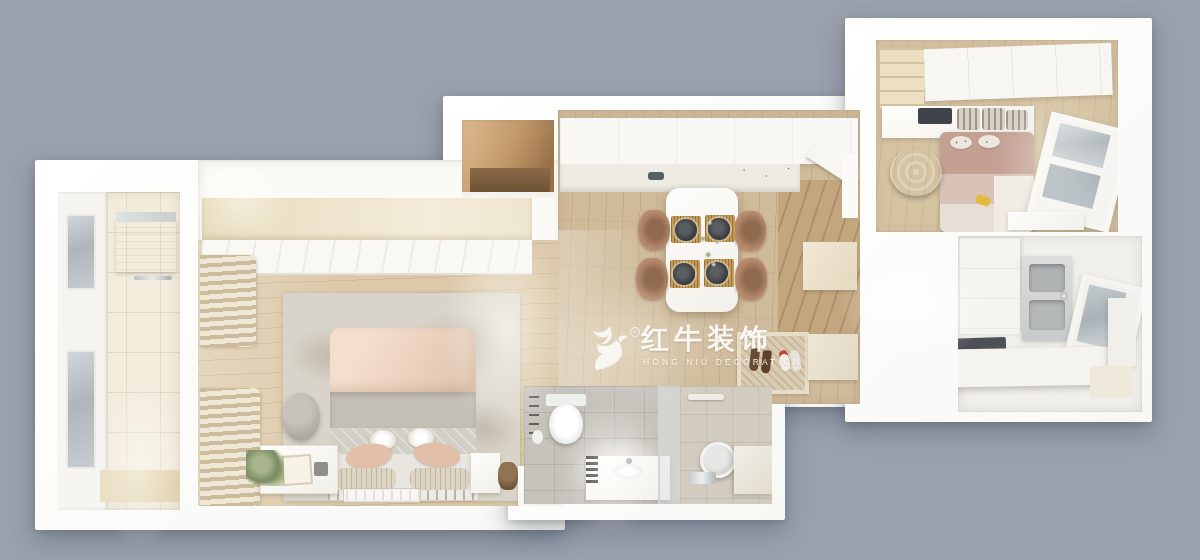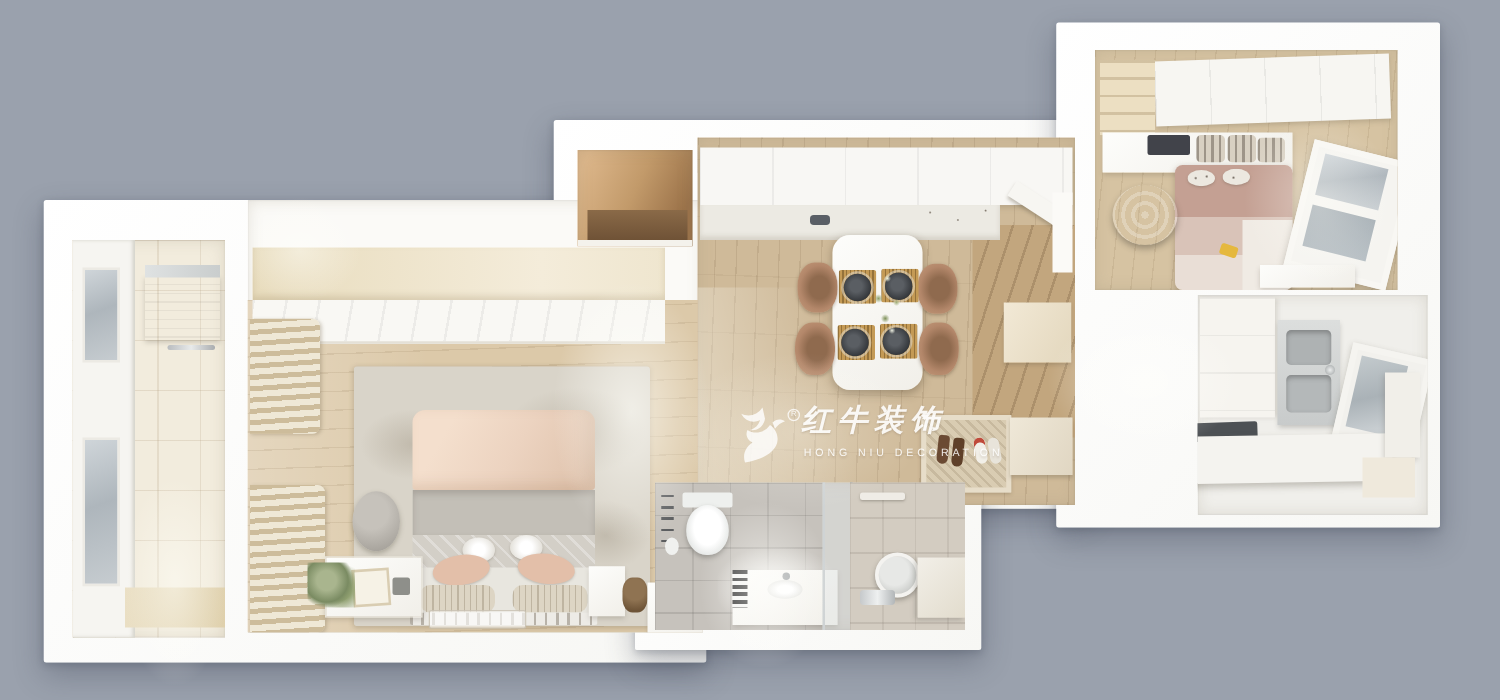--- a/index.html
+++ b/index.html
@@ -22,21 +22,21 @@
   .placemat{background-color:#c49a55;background-image:repeating-linear-gradient(90deg,rgba(60,40,10,.35) 0 1px,transparent 1px 3px);border-radius:2px;}
   .light-overlay{position:absolute;inset:0;pointer-events:none;background:
     radial-gradient(90px 150px at 505px 330px,rgba(255,255,250,.62),transparent 70%),
     radial-gradient(75px 95px at 612px 468px,rgba(255,255,252,.55),transparent 70%),
     radial-gradient(60px 120px at 140px 465px,rgba(255,255,248,.5),transparent 70%),
     radial-gradient(140px 90px at 640px 345px,rgba(255,255,248,.28),transparent 70%),
     radial-gradient(85px 100px at 1055px 160px,rgba(255,255,250,.4),transparent 70%),
     radial-gradient(110px 80px at 915px 305px,rgba(255,255,252,.5),transparent 70%),
     radial-gradient(70px 60px at 240px 200px,rgba(255,255,250,.45),transparent 70%);}
   .watermark{position:absolute;left:585px;top:320px;width:240px;height:60px;color:var(--watermark-color,#ffffff);opacity:.88;text-shadow:0 1px 2px rgba(120,100,80,.35);}
-  .wm-title{position:absolute;left:56px;top:0;font-size:24px;font-weight:bold;letter-spacing:5px;white-space:nowrap;font-style:italic;}
+  .wm-title{position:absolute;left:56px;top:0;font-size:28px;font-weight:bold;letter-spacing:5px;white-space:nowrap;}
   .wm-sub{position:absolute;left:58px;top:37px;font-size:8.5px;letter-spacing:3.1px;white-space:nowrap;}
   .wm-reg{position:absolute;left:45px;top:7px;width:8px;height:8px;border:1px solid rgba(255,255,255,.9);border-radius:50%;font-size:6px;line-height:8px;text-align:center;}
   .pillow{border-radius:50%;box-shadow:0 1px 2px rgba(100,90,75,.3);}
 </style>
 </head>
 <body>
 
 <div class="scene">
 
   <div class="block" style="left:35px;top:160px;width:530px;height:370px;"></div>

